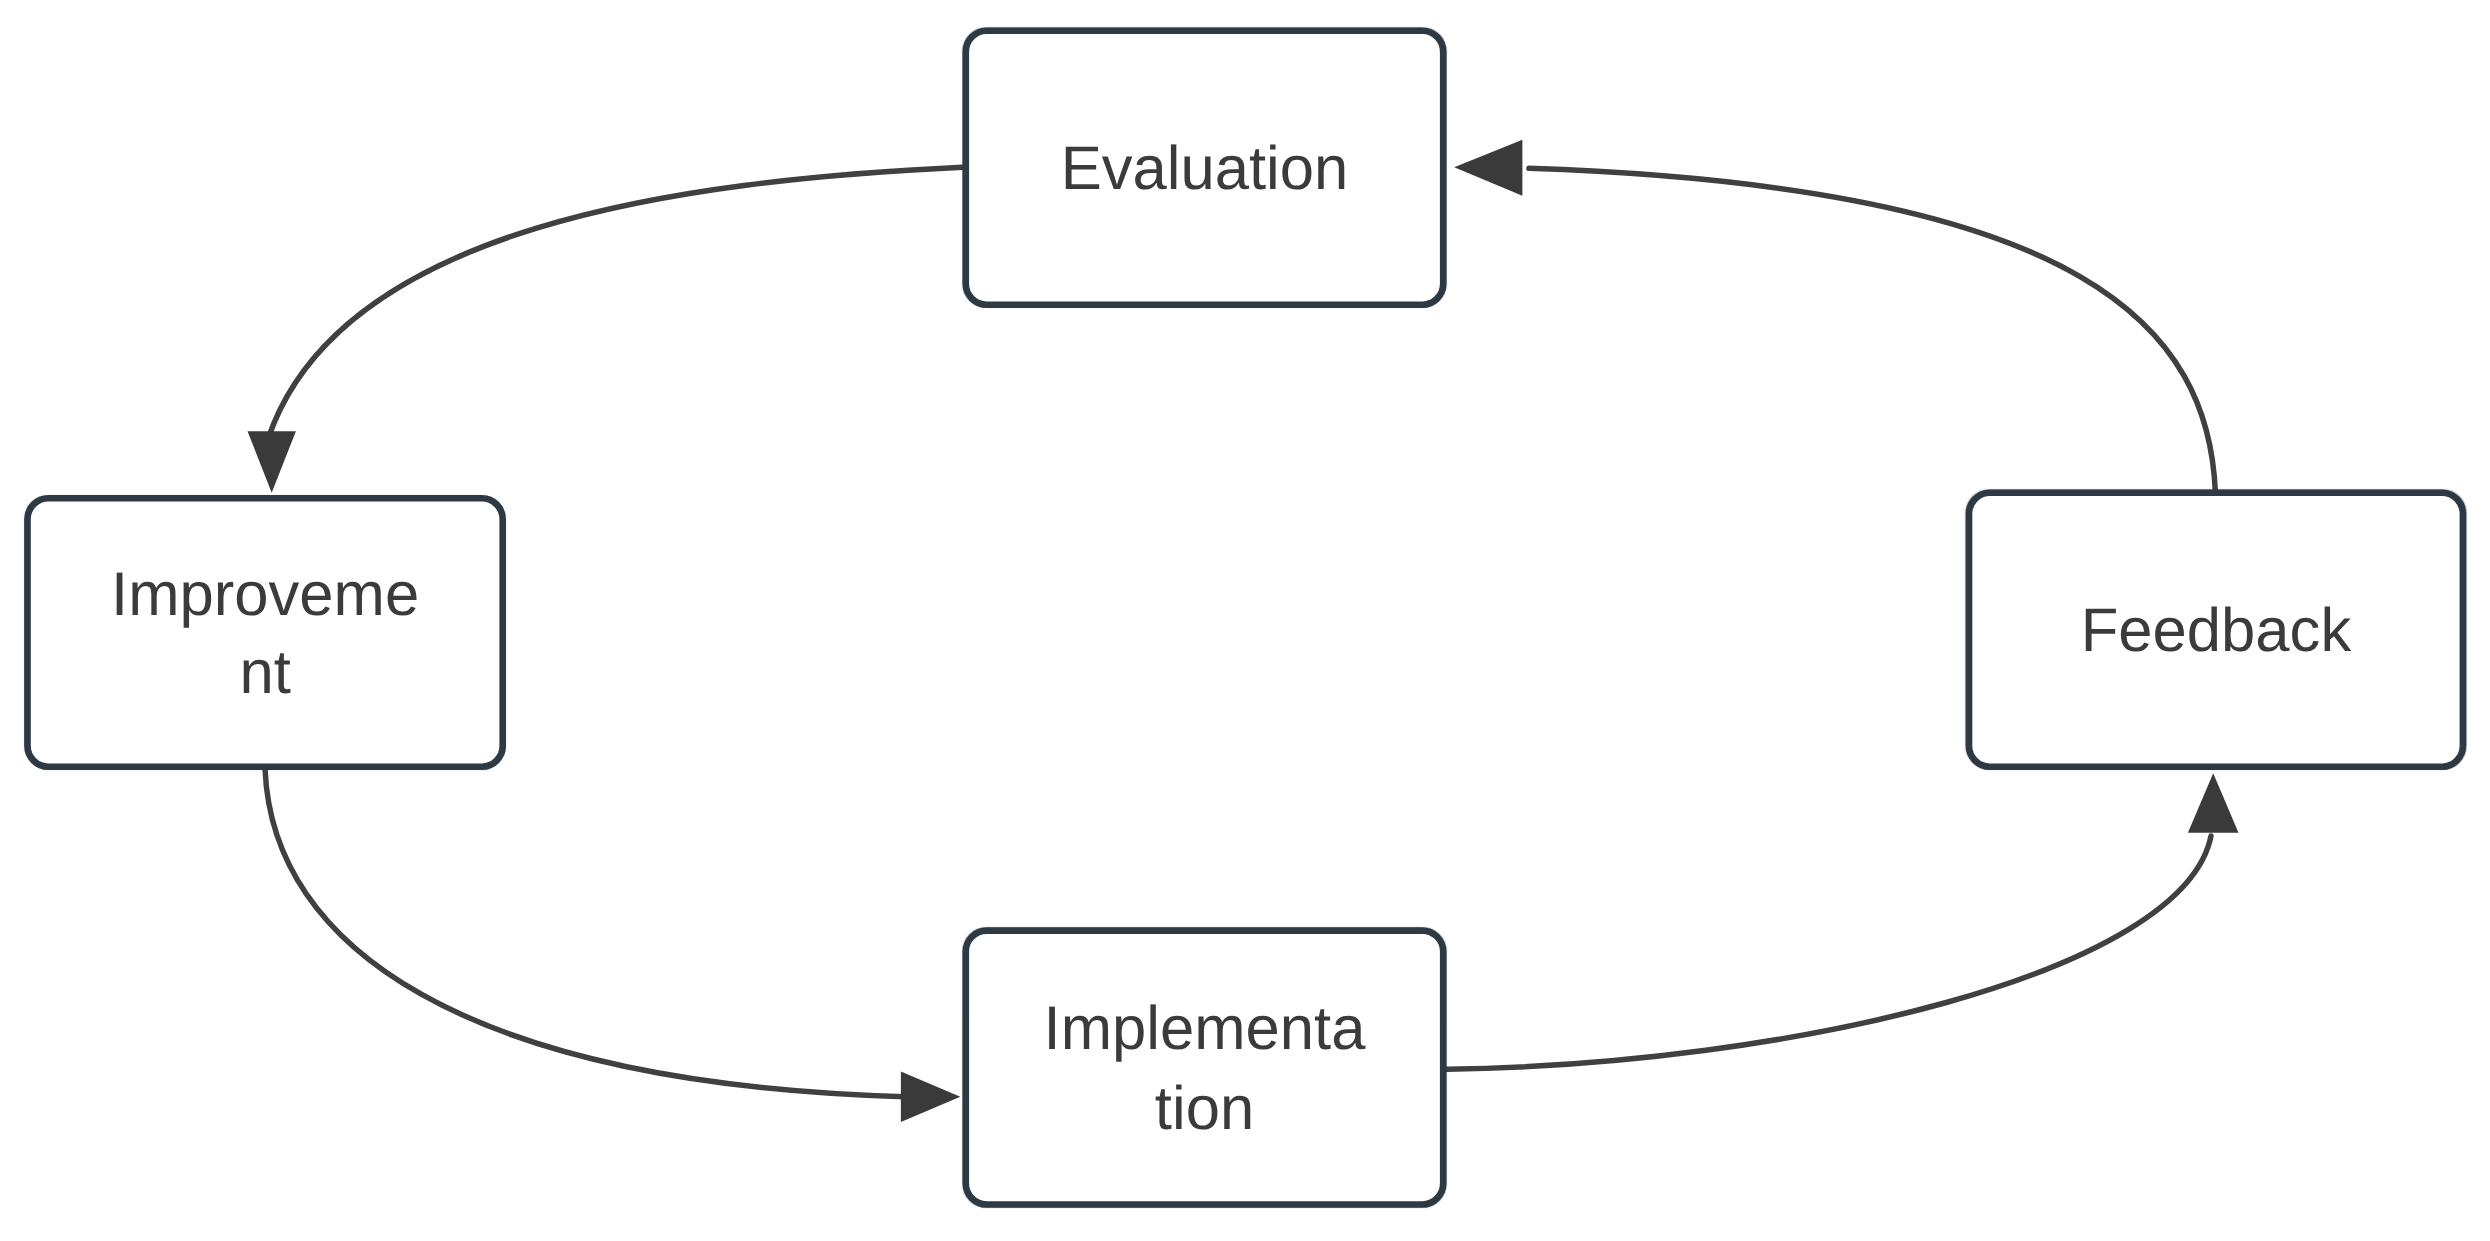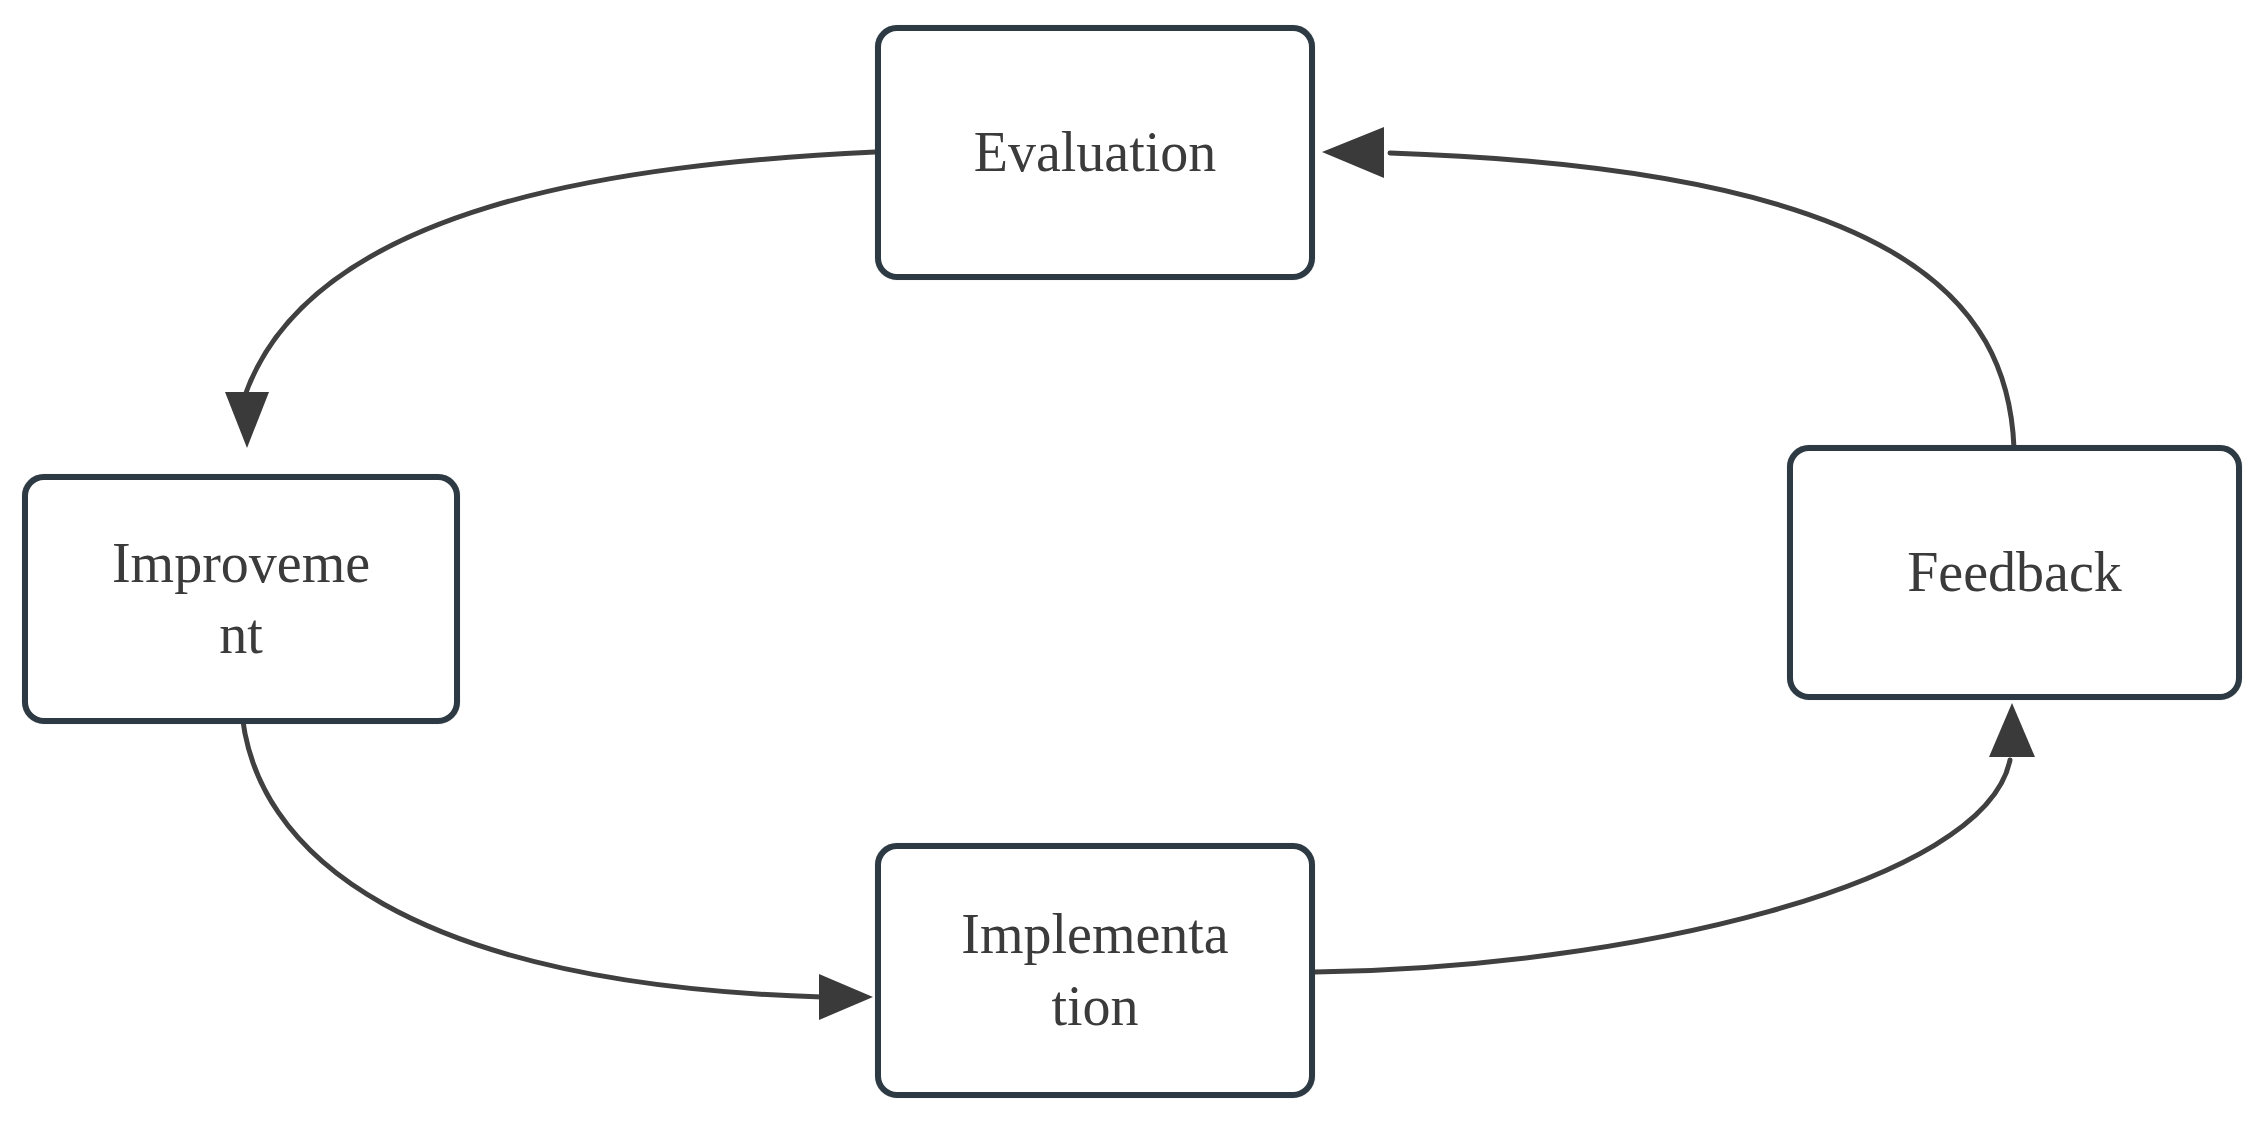--- a/index.html
+++ b/index.html
@@ -11,21 +11,21 @@
     --background: #ffffff;
   }
   * { margin: 0; padding: 0; box-sizing: border-box; }
   html, body { background: var(--background); }
   .canvas {
     position: relative;
     width: 2264px;
     height: 1128px;
     background: var(--background);
     overflow: hidden;
-    font-family: Liberation Serif, serif;
+    font-family: Liberation Sans, sans-serif;
   }
   .edges-layer {
     position: absolute;
     left: 0; top: 0;
     width: 2264px;
     height: 1128px;
   }
   .edge {
     fill: none;
     stroke: var(--edge-line);
@@ -45,21 +45,21 @@
     align-items: center;
     justify-content: center;
     text-align: center;
     color: var(--text);
     font-size: 56px;
     line-height: 1.27;
     white-space: pre-line;
     box-shadow: 0 0 1px rgba(45,58,67,0.4);
   }
   .node-evaluation     { left: 875px;  top: 25px;  width: 440px; height: 255px; }
-  .node-improvement    { left: 22px;   top: 474px; width: 438px; height: 250px; }
+  .node-improvement    { left: 22px;   top: 450px; width: 438px; height: 250px; }
   .node-implementation { left: 875px;  top: 843px; width: 440px; height: 255px; }
   .node-feedback       { left: 1787px; top: 445px; width: 455px; height: 255px; }
 </style>
 </head>
 <body>
 
 <div class="canvas">
 
   <svg class="edges-layer" viewBox="0 0 2264 1128" xmlns="http://www.w3.org/2000/svg">
 

